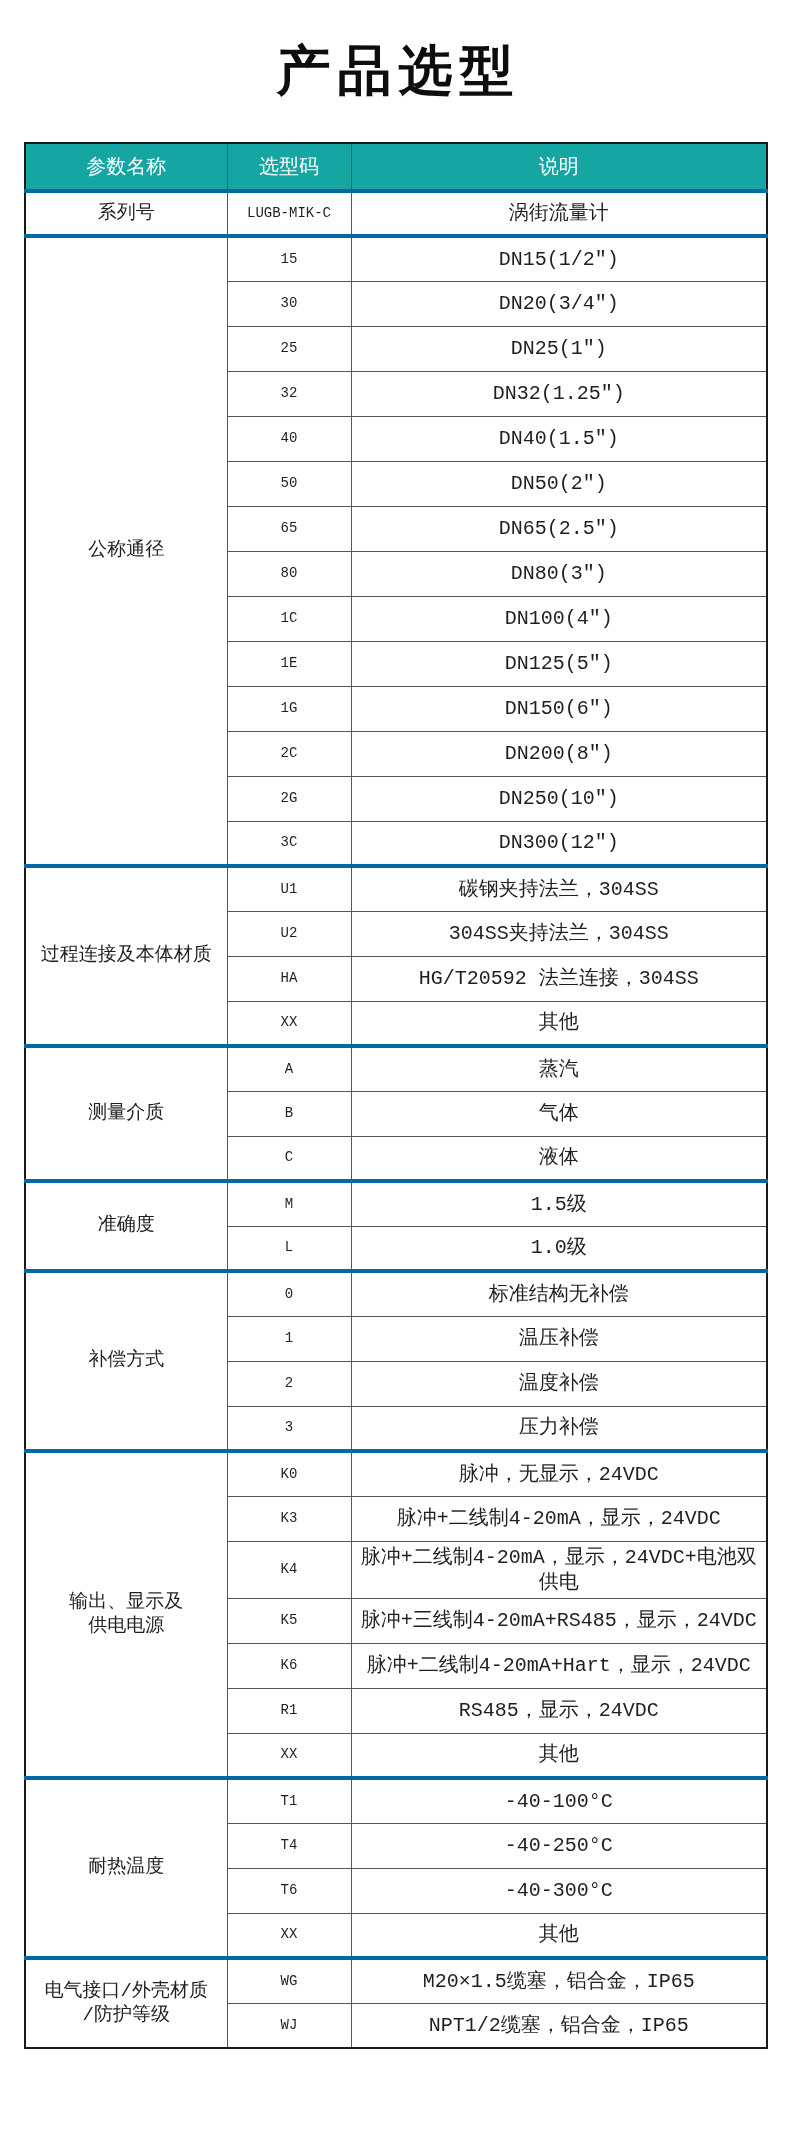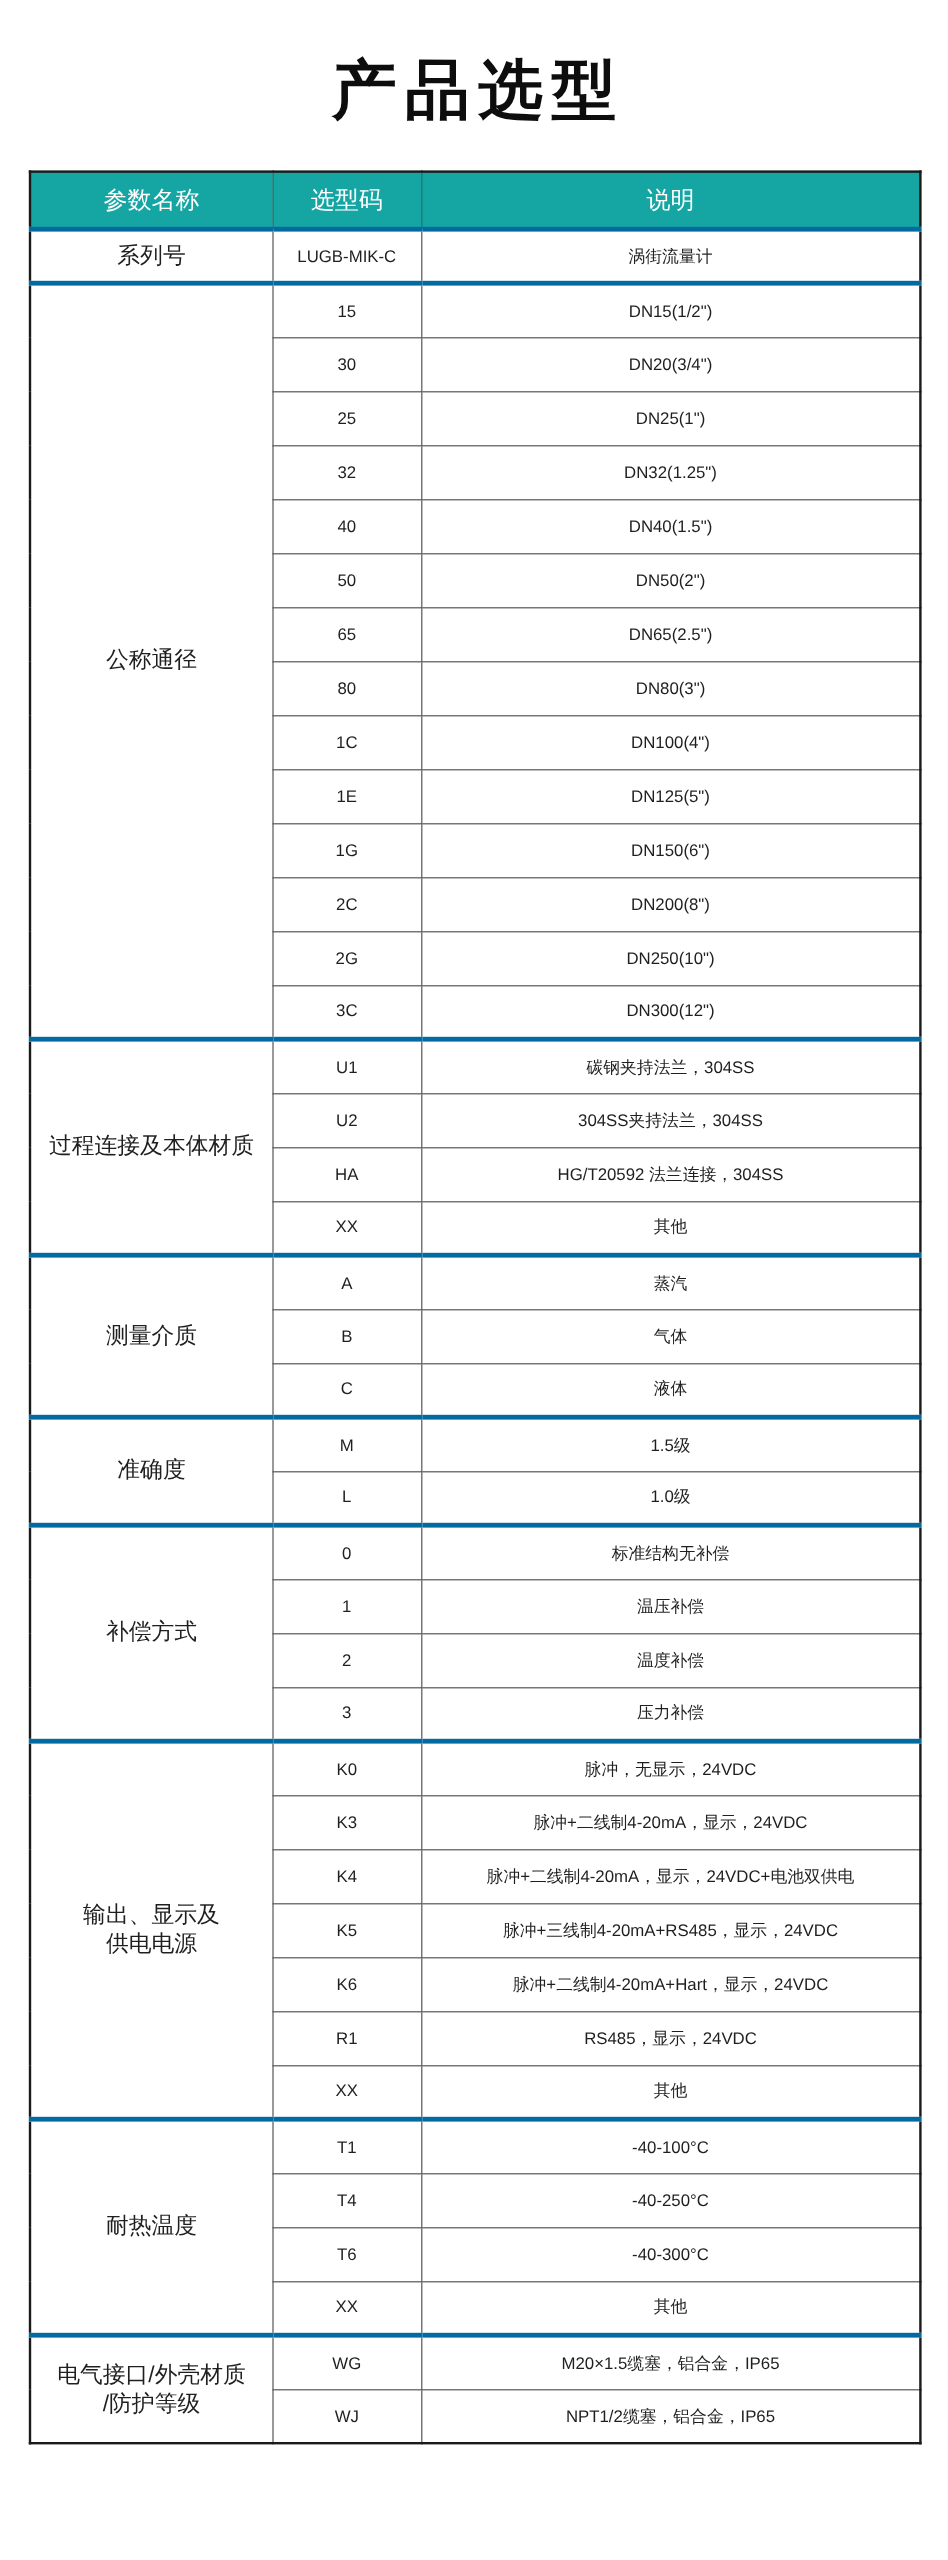--- a/index.html
+++ b/index.html
@@ -4,20 +4,21 @@
 <style>
   * { box-sizing: border-box; margin: 0; padding: 0; }
   html, body {
     background: #ffffff;
     width: 790px;
     font-family: "Liberation Sans", "DejaVu Sans", sans-serif;
   }
   .page {
     width: 790px;
     padding: 28px 24px 48px 24px;
+    font-family: Liberation Mono, monospace;
   }
   h1.title {
     text-align: center;
     font-size: 54px;
     line-height: 1.15;
     font-weight: 900;
     color: #0d0d0d;
     letter-spacing: 7px;
     padding-left: 7px; 
     margin: 16px 0 36px 0;
@@ -59,21 +60,21 @@
     border-top: 4px solid #0369a1;
   }
   tbody td.param {
     font-size: 19px;
     white-space: pre-line;
   }
   tbody td.code {
     font-size: 14px;
   }
   tbody td.desc {
-    font-size: 14px;
+    font-size: 20px;
   }
 </style>
 </head>
 <body>
 
 <div class="page">
   <h1 class="title">产品选型</h1>
 
   <table class="selection">
     <colgroup>

